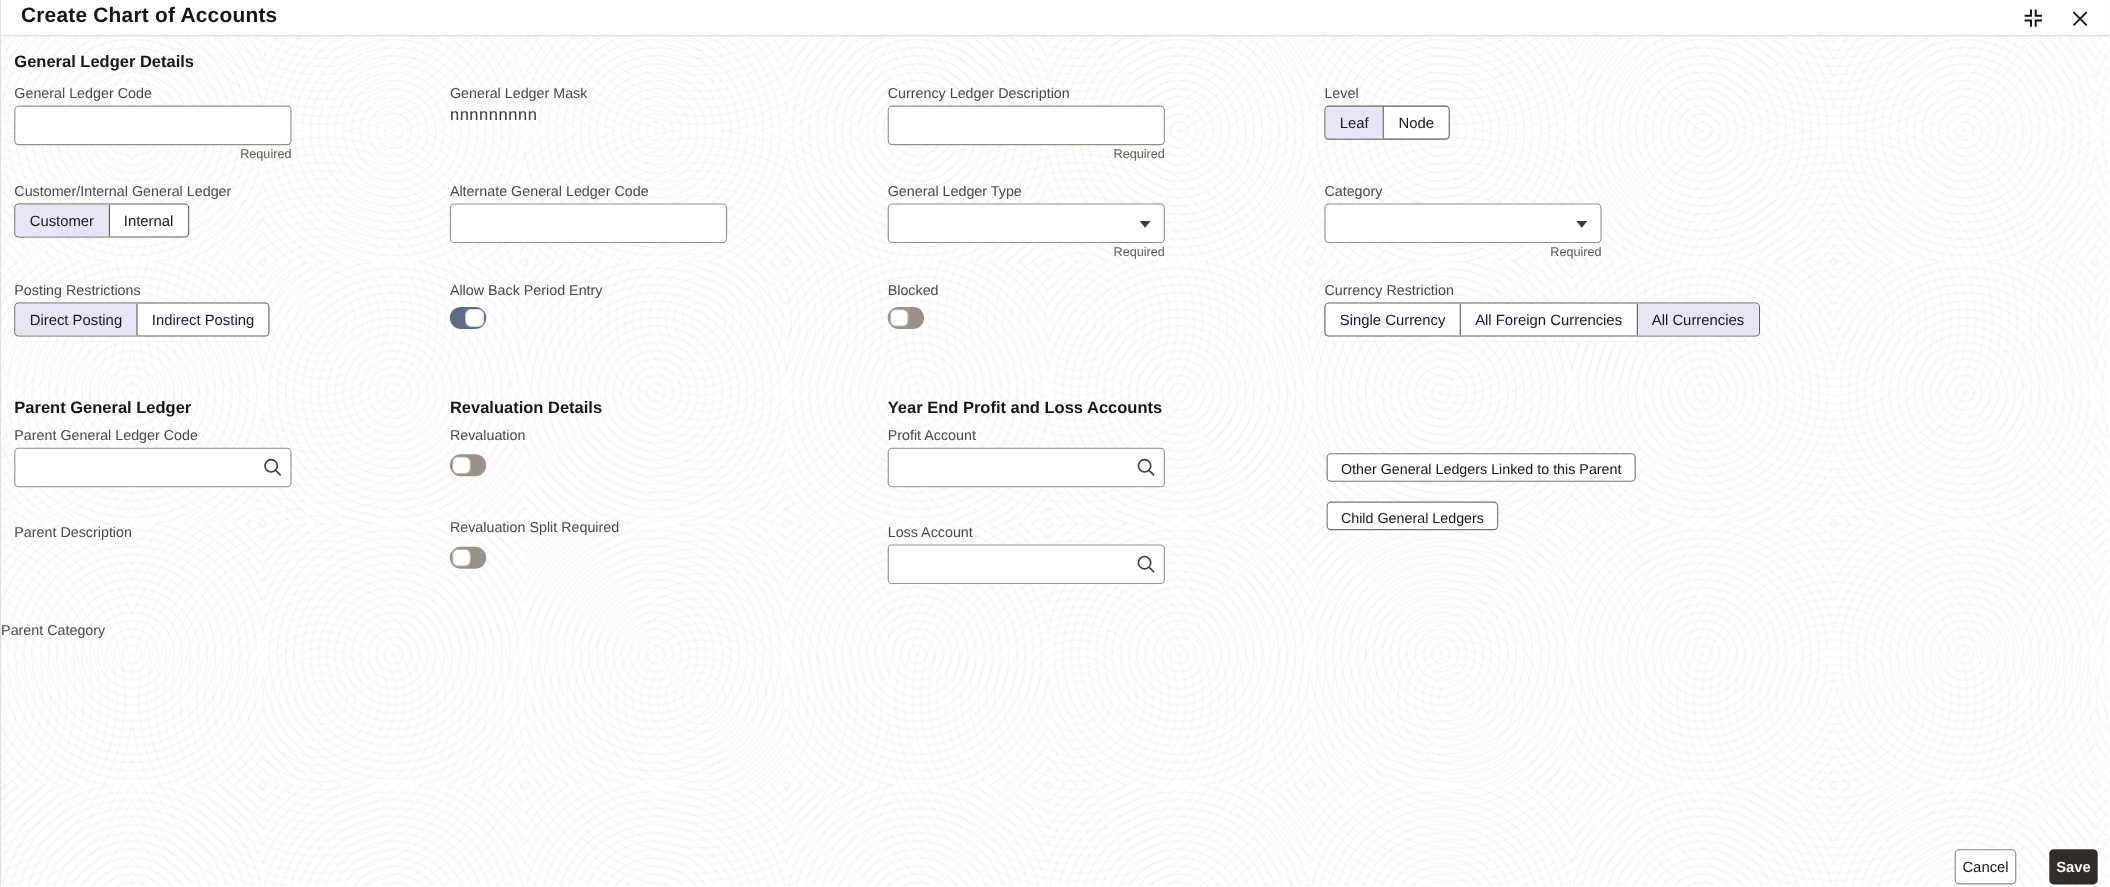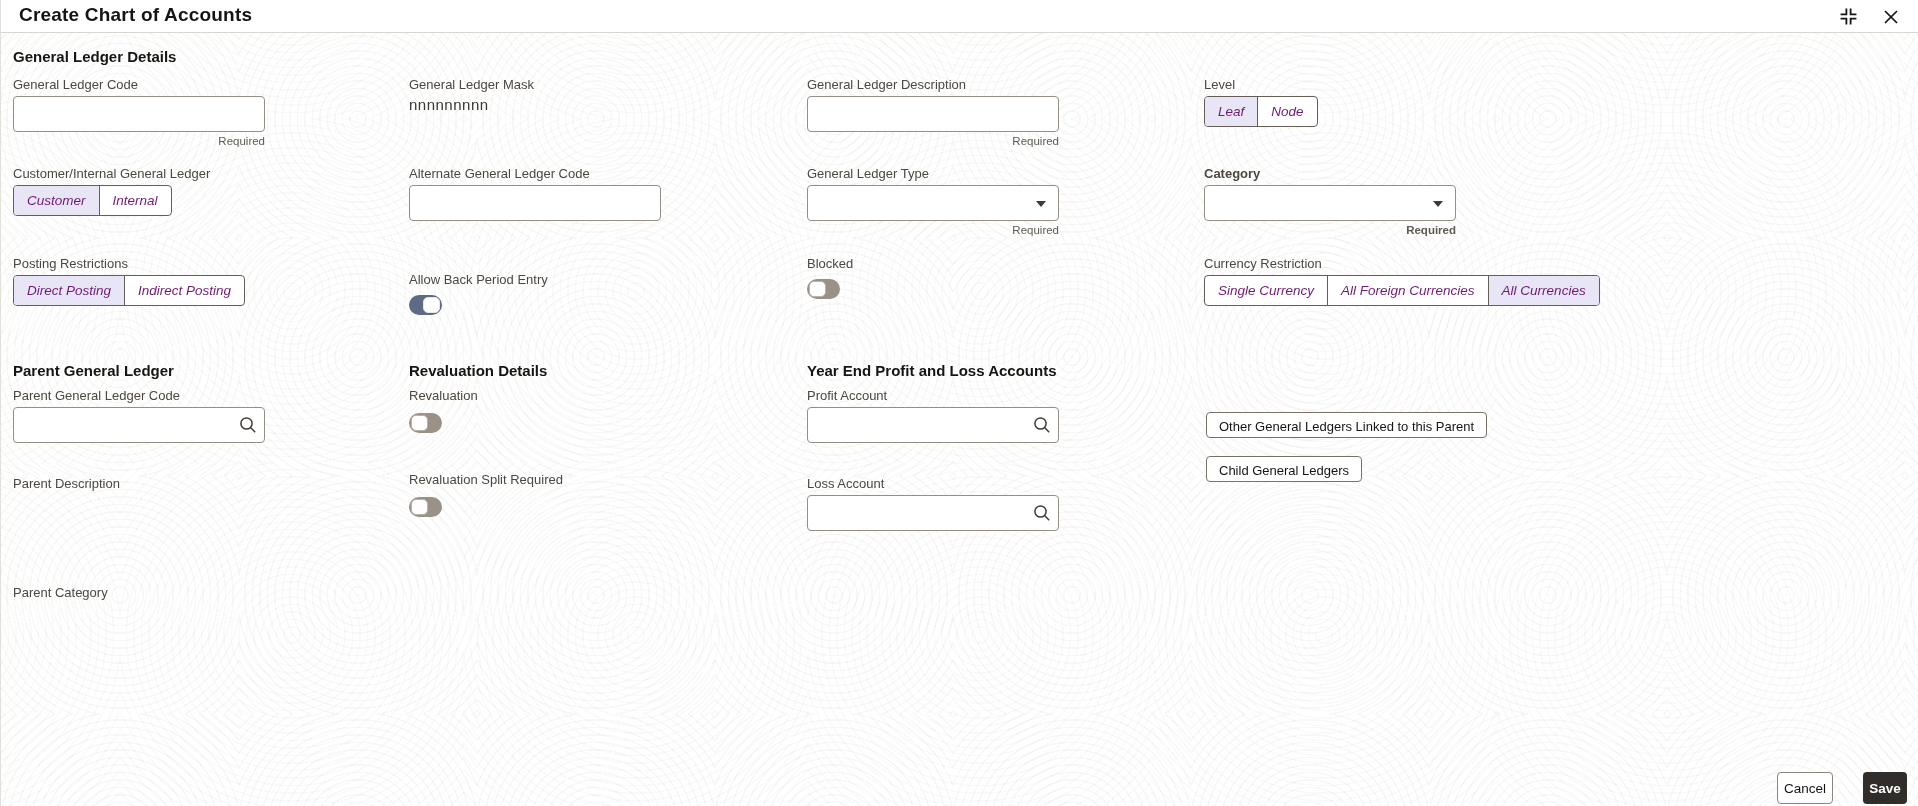--- a/index.html
+++ b/index.html
@@ -33,22 +33,22 @@
   
   .selbox { position:relative; width:252px; height:36px; border:1px solid #948e86; border-radius:4px; background:#fff; cursor:pointer; }
   .caret { position:absolute; right:12px; top:15px; width:0; height:0;
            border-left:5px solid transparent; border-right:5px solid transparent; border-top:6px solid #3f3a35; }
   
   .swrap { position:relative; width:252px; }
   .swrap .tbox { padding-right:30px; }
   .swrap svg { position:absolute; right:8px; top:9px; pointer-events:auto; cursor:pointer; }
   
   .seg { display:inline-flex; border:1px solid #645e57; border-radius:4px; background:#fff; overflow:hidden; }
-  .seg span { padding:7px 13px; font-size:13.5px; color:#701a75; border-left:1px solid #645e57;
-              white-space:nowrap; cursor:pointer;font-style:italic; }
+  .seg span { padding:7px 13px; font-size:13.5px; color:#0f172a; border-left:1px solid #645e57;
+              white-space:nowrap; cursor:pointer; }
   .seg span:first-child { border-left:none; }
   .seg span.sel { background:#e7e5f6; }
   
   .sw { position:relative; width:33px; height:20px; border-radius:10px; margin-top:8px; cursor:pointer; }
   .sw.on  { background:#5d6b87; }
   .sw.off { background:#9a9187; }
   .sw .knob { position:absolute; top:2px; width:17px; height:16px; background:#fff;
               border:1px solid #b9b3ac; border-radius:5px; }
   .sw.on .knob { right:2px; border-color:#e8e6e3; }
   .sw.off .knob { left:2px; }
@@ -97,21 +97,21 @@
     <input class="tbox" type="text" style="">
     <div class="req">Required</div>
   </div>
 
   <div class="fld" style="left:408px; top:77px;">
     <label class="lbl">General Ledger Mask</label>
     <div class="maskval">nnnnnnnnn</div>
   </div>
 
   <div class="fld" style="left:806px; top:77px;">
-    <label class="lbl">General Ledger Description</label>
+    <label class="lbl">Currency Ledger Description</label>
     <input class="tbox" type="text" style="">
     <div class="req">Required</div>
   </div>
 
   <div class="fld" style="left:1203px; top:77px;">
     <label class="lbl">Level</label>
     <div class="seg">
       <span class="sel">Leaf</span>
       <span>Node</span>
     </div>
@@ -131,37 +131,37 @@
   </div>
 
   <div class="fld" style="left:806px; top:166px;">
     <label class="lbl">General Ledger Type</label>
     <div class="selbox">
       <span class="caret"></span>
     </div>
     <div class="req">Required</div>
   </div>
 
-  <div class="fld" style="left:1203px; top:166px;font-weight:bold;">
+  <div class="fld" style="left:1203px; top:166px;">
     <label class="lbl">Category</label>
     <div class="selbox">
       <span class="caret"></span>
     </div>
     <div class="req">Required</div>
   </div>
 
   <div class="fld wide" style="left:12px; top:256px;">
     <label class="lbl">Posting Restrictions</label>
     <div class="seg">
       <span class="sel">Direct Posting</span>
       <span>Indirect Posting</span>
     </div>
   </div>
 
-  <div class="fld" style="left:408px; top:272px;">
+  <div class="fld" style="left:408px; top:256px;">
     <label class="lbl">Allow Back Period Entry</label>
     <div class="sw on">
         <div class="knob"></div>
       </div>
   </div>
 
   <div class="fld wide" style="left:1203px; top:256px;">
     <label class="lbl">Currency Restriction</label>
     <div class="seg">
       <span>Single Currency</span>
@@ -189,21 +189,21 @@
         <circle cx="7.5" cy="7.5" r="5.6" fill="none" stroke="#403b35" stroke-width="1.5"></circle>
         <line x1="11.8" y1="11.8" x2="16.2" y2="16.2" stroke="#403b35" stroke-width="1.5"></line>
       </svg>
     </div>
   </div>
 
   <div class="fld" style="left:12px; top:476px;">
     <label class="lbl">Parent Description</label>
   </div>
 
-  <div class="fld" style="left:12px; top:565px;margin-top:20px;">
+  <div class="fld" style="left:0; top:565px;">
     <label class="lbl">Parent Category</label>
   </div>
 
   <div class="fld" style="left:408px; top:388px;">
     <label class="lbl">Revaluation</label>
     <div class="sw off mt10">
         <div class="knob"></div>
       </div>
   </div>
 

